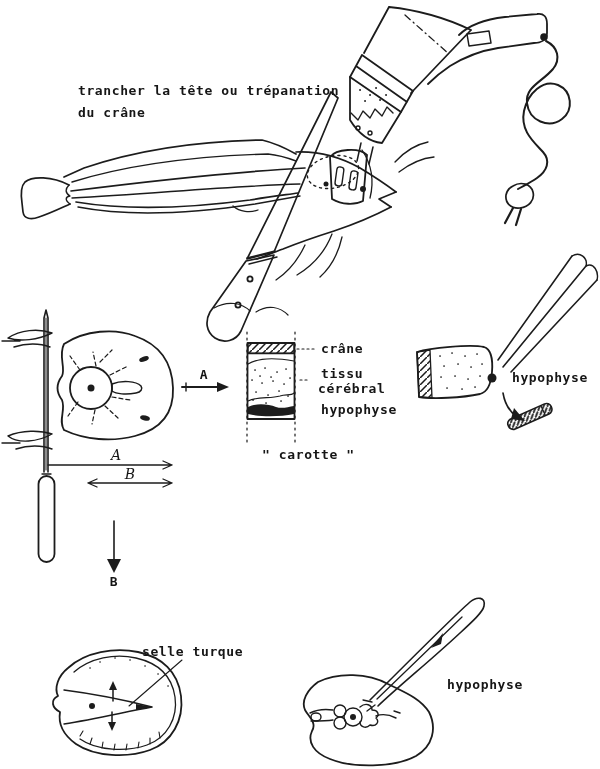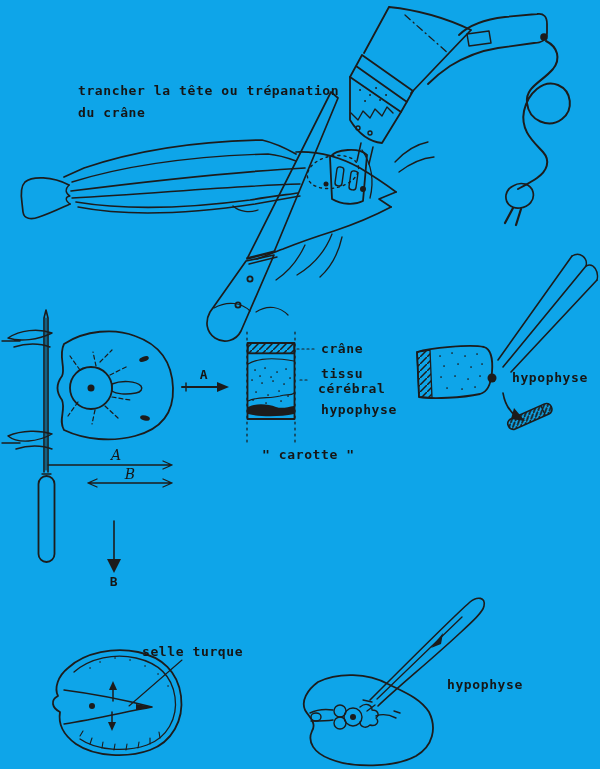--- a/index.html
+++ b/index.html
@@ -1,17 +1,17 @@
 <!DOCTYPE html>
 <html><head>
 <meta charset="utf-8">
 <style>
   html,body{margin:0;padding:0;background:#9a9a9a;}
   #page{
-    width:600px;height:769px;position:relative;background:#0ea5e9;
+    width:600px;height:769px;position:relative;background:#ffffff;
     font-family:"DejaVu Sans Mono",monospace;overflow:hidden;
   }
   svg{position:absolute;left:0;top:0;}
   .ink{stroke:#1c1c1c;fill:none;stroke-linecap:round;stroke-linejoin:round;}
   text{fill:#161616;}
   .type{font-family:"DejaVu Sans Mono",monospace;font-weight:700;font-size:13px;letter-spacing:.6px;}
   .hand{font-family:"DejaVu Serif",serif;font-style:italic;font-weight:400;font-size:14px;}
 </style>
 </head>
 <body>

